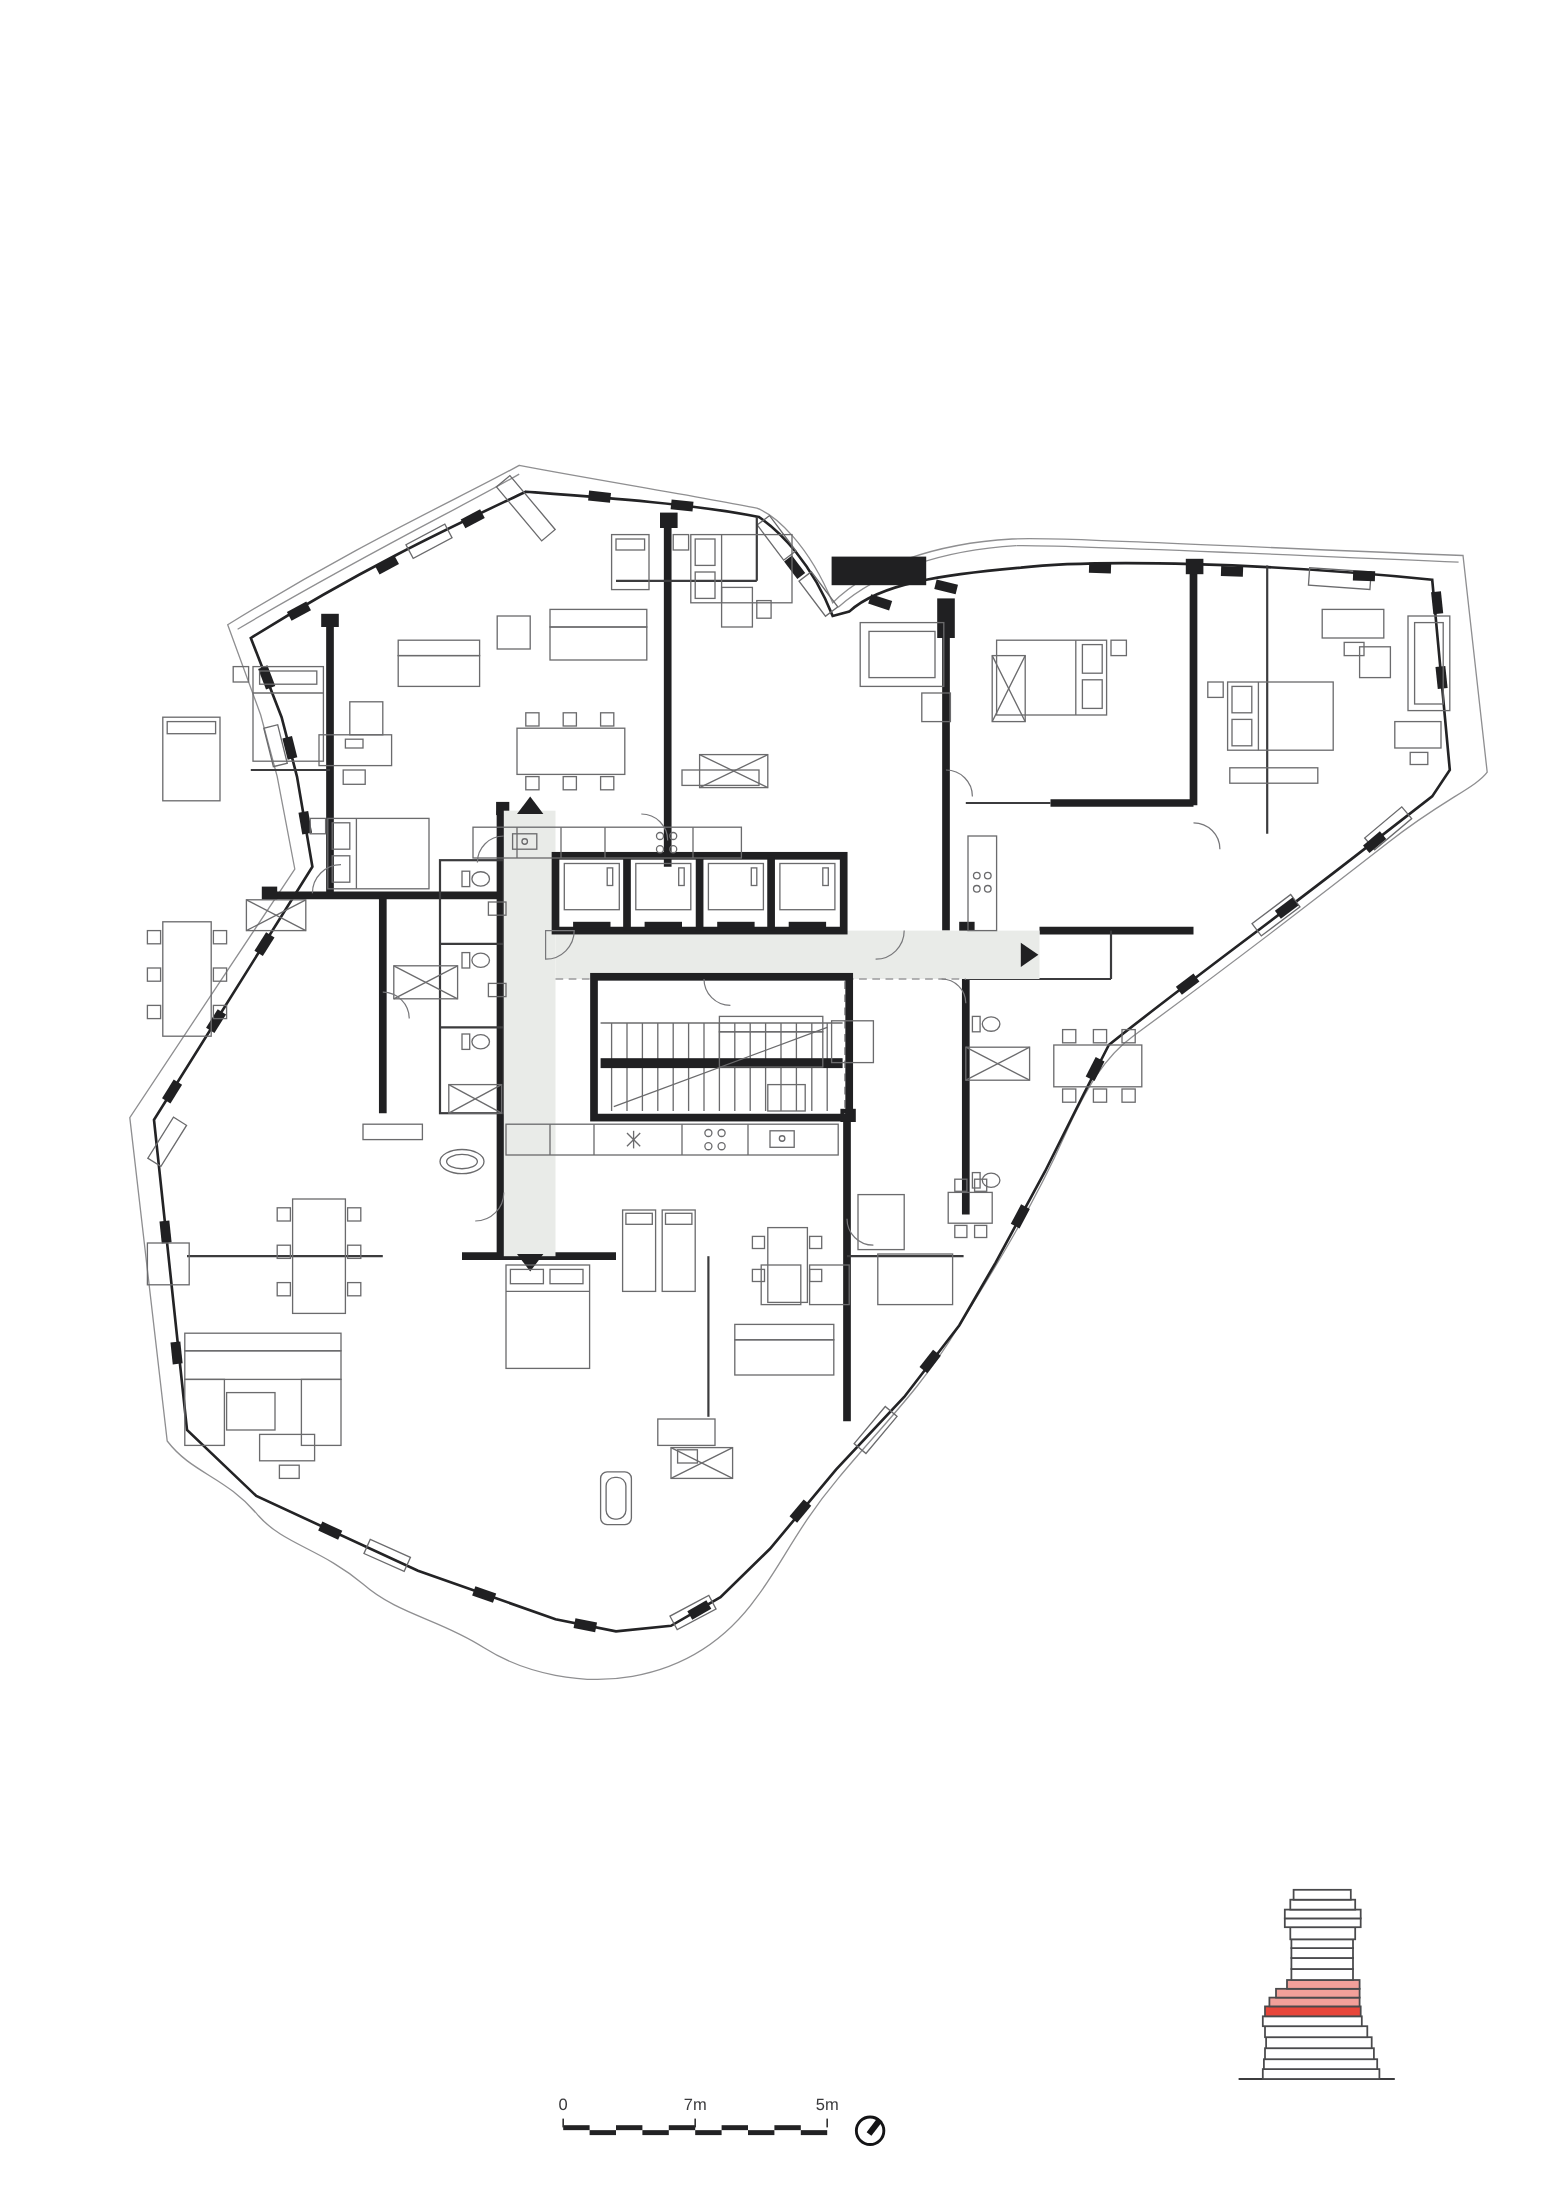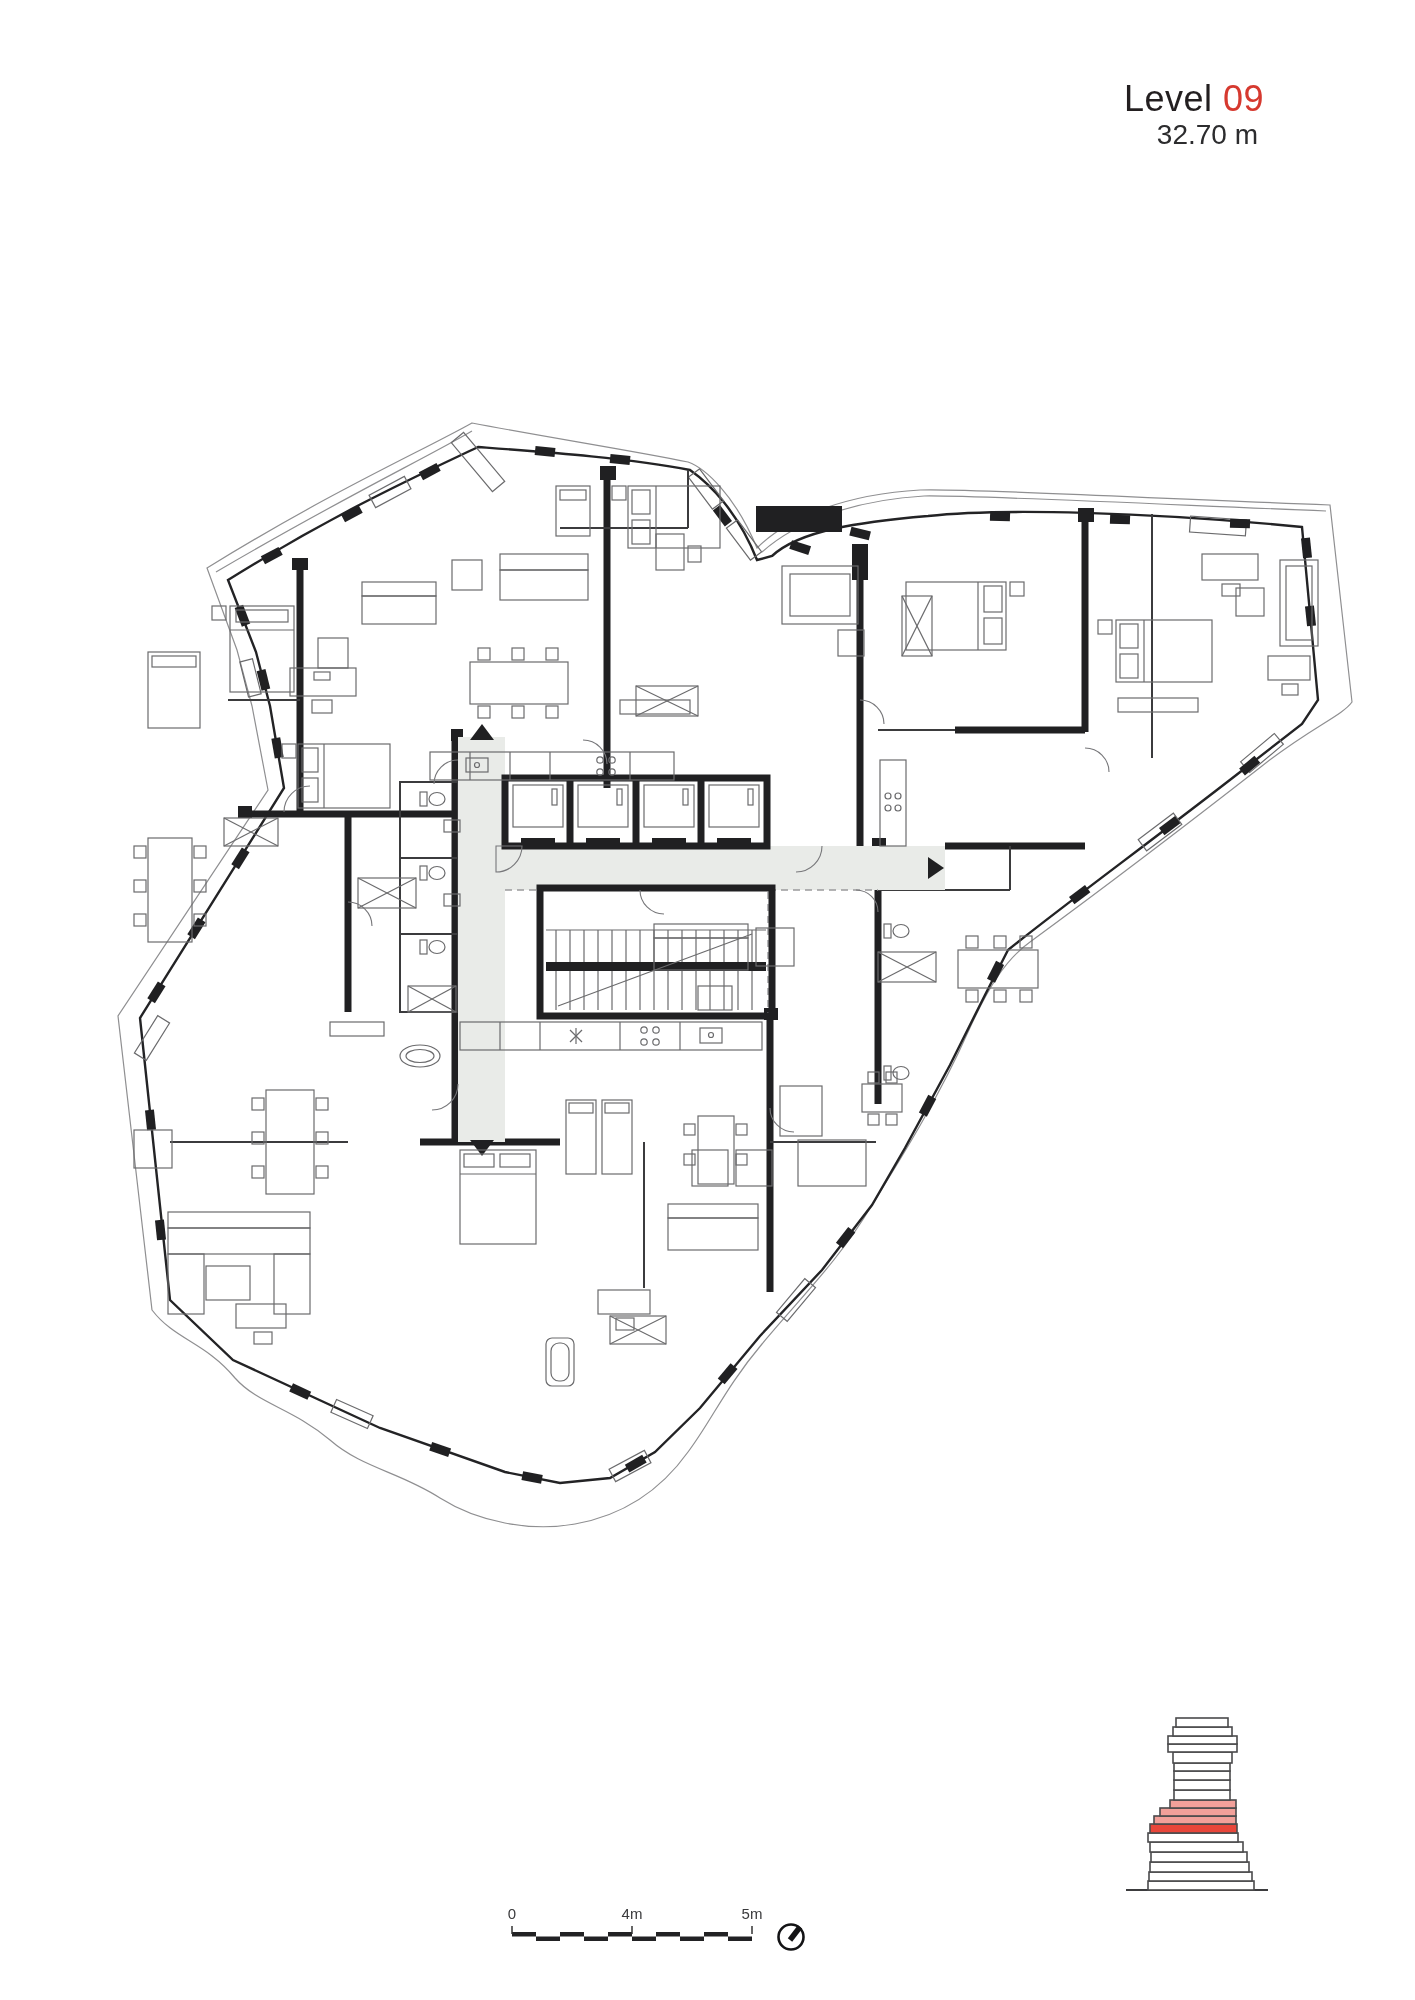--- a/index.html
+++ b/index.html
@@ -35,28 +35,24 @@
   svg .sbl{fill:var(--c-highlight-light);stroke:var(--c-section-outline);stroke-width:1.6}
   svg .scl{fill:#222224;stroke:none}
   svg .nln{stroke:#141416;fill:none}
 </style>
 </head>
 <body>
 
 <div class="sheet">
 
   
-  <div class="title-block">
-    <div class="title-line1"><span>Level</span> <span class="lvlnum">09</span></div>
-    <div class="title-line2">32.70 m</div>
-  </div>
 
   
   <span class="scale-label sl0">0</span>
-  <span class="scale-label sl5">4m</span>
+  <span class="scale-label sl5">7m</span>
   <span class="scale-label sl10">5m</span>
 
   <svg width="1415" height="2000" viewBox="0 0 1415 2000">
 
     <g>
       <path class="t1" d="M472,423 C420,452 330,492 207,568 L237,650 L252,706 L268,790 L118,1016 L152,1310
         C175,1340 205,1342 235,1378 C258,1404 292,1408 330,1440 C362,1468 400,1472 440,1498
         C478,1522 530,1532 575,1524 C620,1516 658,1494 688,1452 C712,1420 725,1388 762,1344
         C800,1298 838,1262 872,1205 C905,1152 940,1095 968,1032 C988,988 1005,960 1030,942
         C1090,898 1180,830 1262,766 C1310,728 1342,716 1352,702 L1330,505

